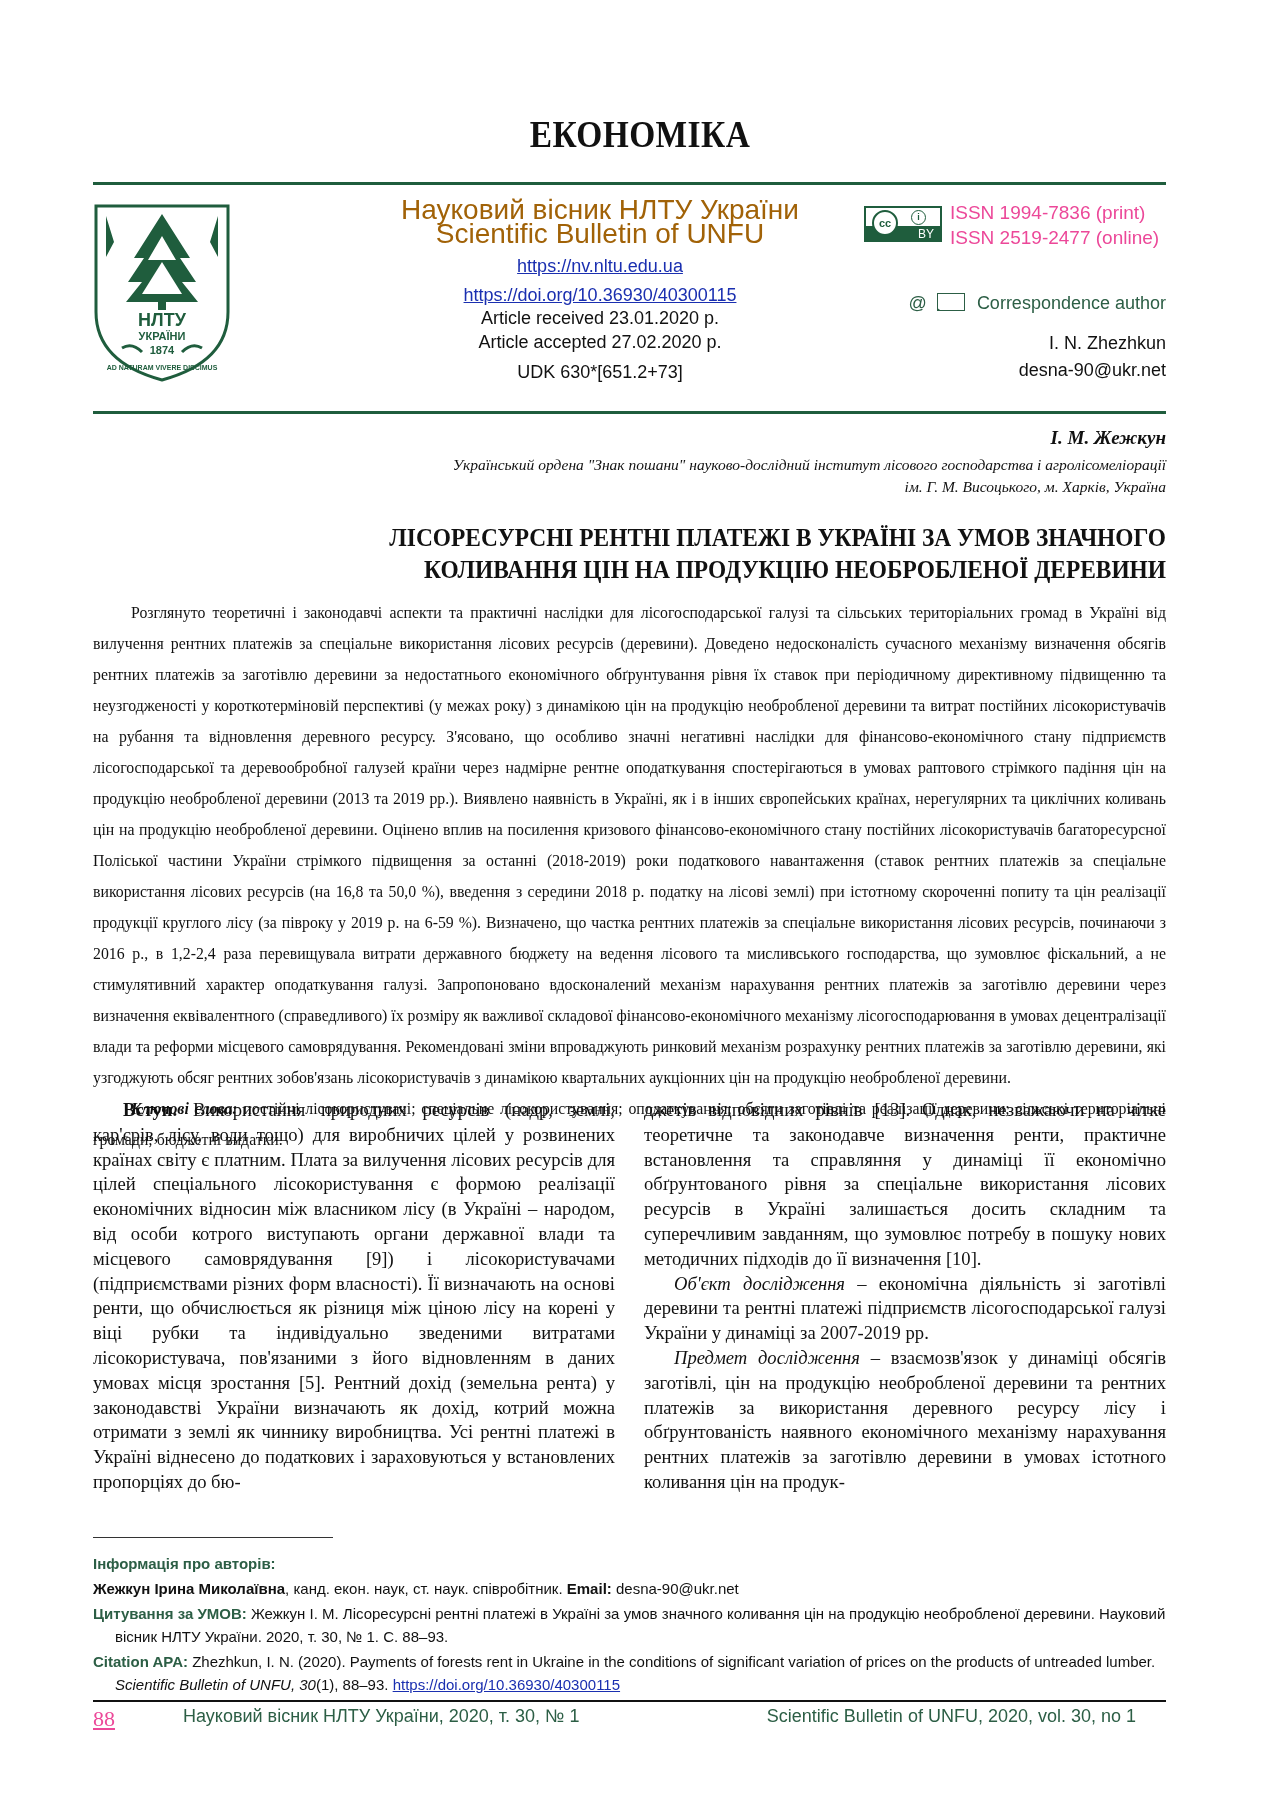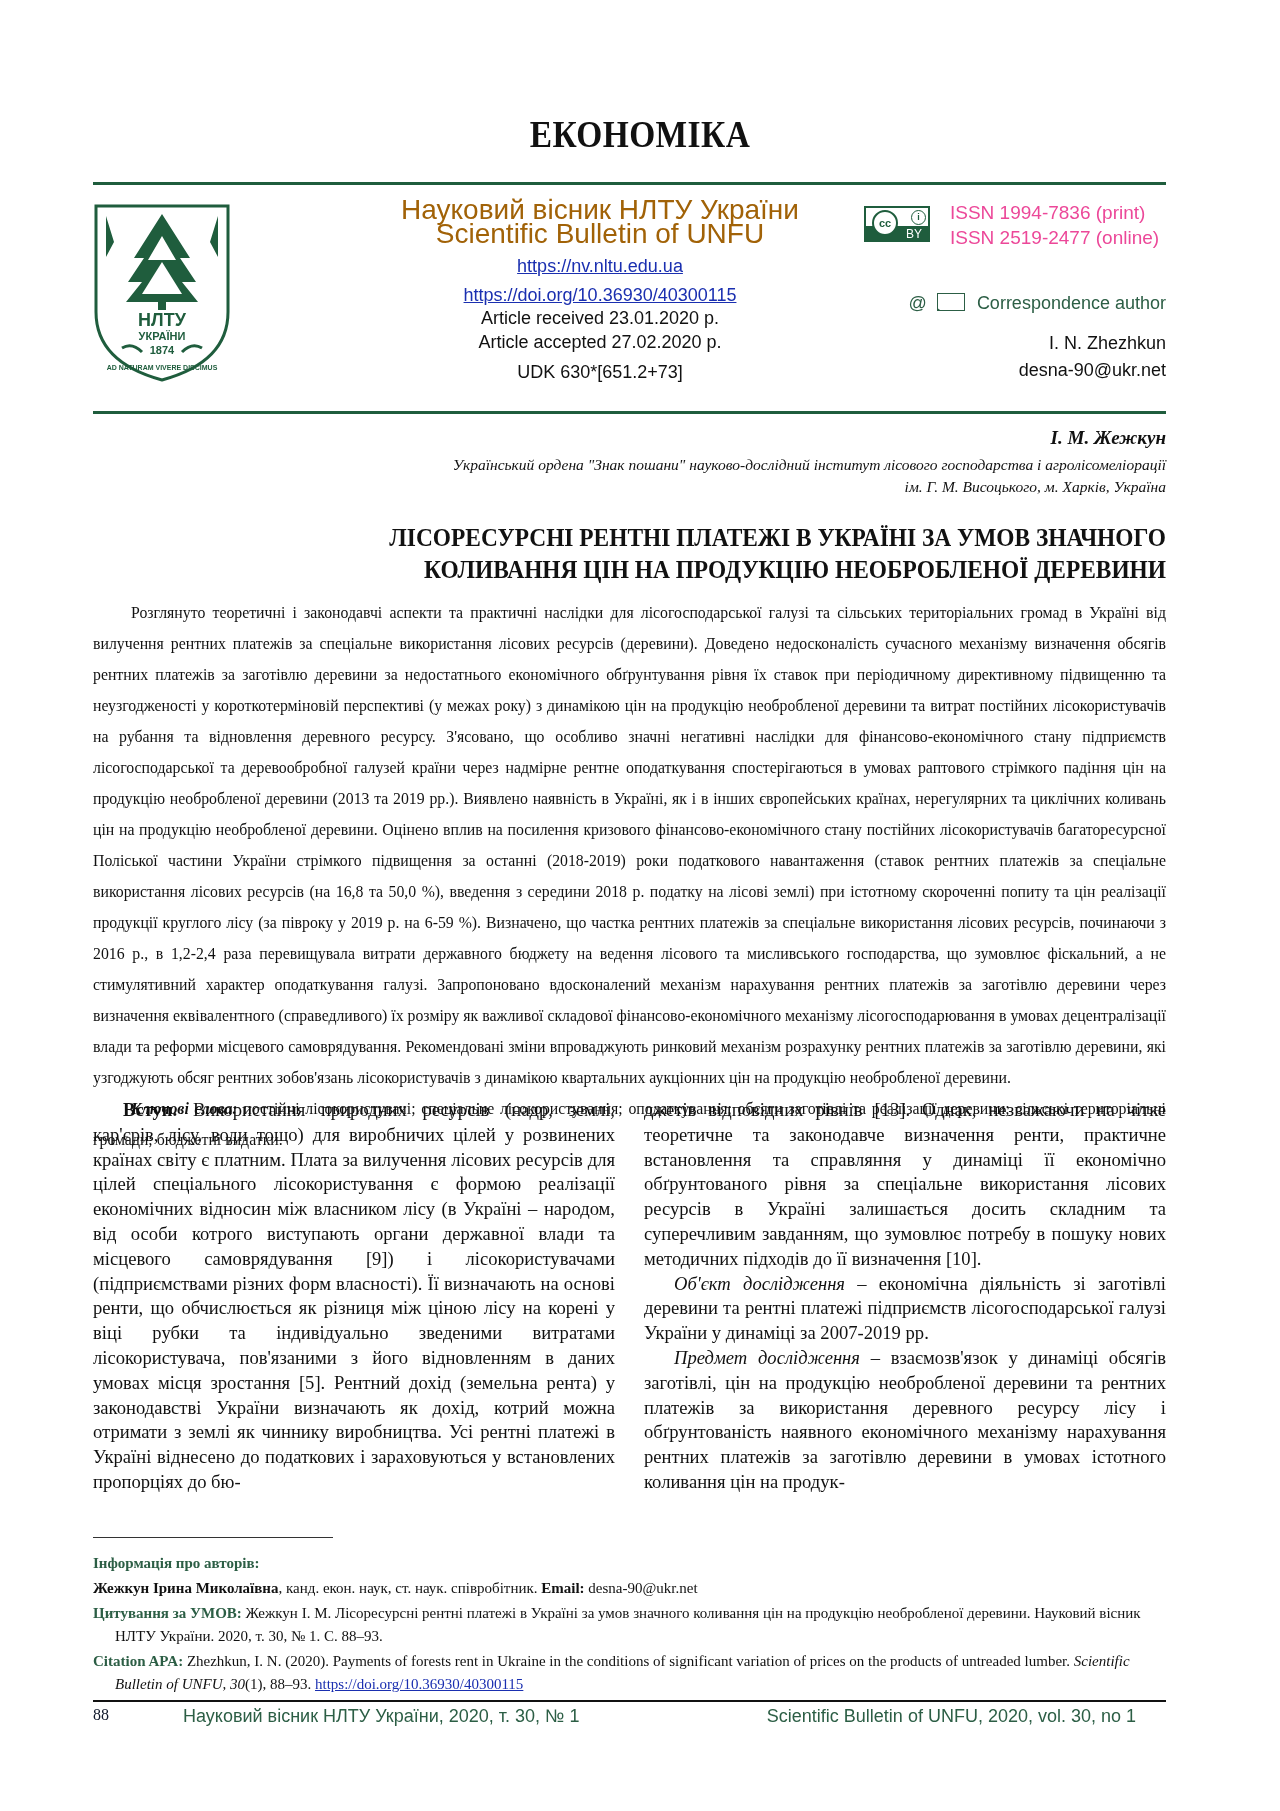--- a/index.html
+++ b/index.html
@@ -5,21 +5,21 @@
   html, body { margin: 0; padding: 0; background: #ffffff; }
   body { width: 1280px; height: 1811px; position: relative; overflow: hidden; color: #111; font-family: "Liberation Serif", serif; }
   .abs { position: absolute; }
   .section-title { left: 0; width: 1280px; top: 112px; text-align: center; font-family: "Liberation Serif", serif; font-weight: bold; font-size: 38px; letter-spacing: 0.5px; transform: scaleX(0.88); transform-origin: center; }
   .rule-green { left: 93px; width: 1073px; height: 3px; background: #1f5d3d; }
   .logo { left: 92px; top: 202px; width: 140px; height: 182px; }
   .journal-block { left: 400px; width: 400px; top: 198px; text-align: center; font-family: "Liberation Sans", sans-serif; }
   .journal-name { color: #a16207; font-size: 28px; line-height: 24px; }
   .link { color: #1a2fb0; text-decoration: underline; font-size: 18px; }
   .plain { color: #111; font-size: 18px; }
-  .cc-badge { left: 864px; top: 206px; width: 66px; height: 36px; border: 2px solid #1f5d3d; box-sizing: border-box; background: #fff; }
+  .cc-badge { left: 864px; top: 206px; width: 78px; height: 36px; border: 2px solid #1f5d3d; box-sizing: border-box; background: #fff; }
   .cc-badge .band { position: absolute; left: 0; right: 0; bottom: 0; height: 14px; background: #1f5d3d; }
   .cc-badge .cc { position: absolute; left: 6px; top: 2px; width: 22px; height: 22px; border: 2px solid #1f5d3d; border-radius: 50%; background: #fff; font: bold 11px "Liberation Sans", sans-serif; color: #1f5d3d; text-align: center; line-height: 22px; }
   .cc-badge .person { position: absolute; left: 45px; top: 2px; width: 13px; height: 13px; border: 1.5px solid #1f5d3d; border-radius: 50%; font: bold 9px "Liberation Sans", sans-serif; color: #1f5d3d; text-align: center; line-height: 13px; }
   .cc-badge .by { position: absolute; right: 6px; bottom: -1px; color: #fff; font: 12px "Liberation Sans", sans-serif; }
   .issn { left: 950px; top: 200px; font-family: "Liberation Sans", sans-serif; color: #ec4899; font-size: 19px; line-height: 25px; }
   .corr { right: 114px; top: 293px; text-align: right; font-family: "Liberation Sans", sans-serif; }
   .corr .head { color: #2c5e45; font-size: 18px; }
   .corr .sym { color: #2c5e45; font-size: 18px; margin-right: 10px; }
   .corr .env { display: inline-block; width: 26px; height: 16px; border: 1.5px solid #2c5e45; position: relative; vertical-align: -2px; margin-right: 12px; overflow: hidden; }
   .corr .env::before, .corr .env::after { content: ""; position: absolute; top: -6px; width: 18px; height: 18px; border-bottom: 1.5px solid #2c5e45; }
@@ -30,25 +30,25 @@
   .title { right: 114px; top: 522px; text-align: right; font-weight: bold; font-size: 26px; line-height: 32px; width: 900px; transform: scaleX(0.9); transform-origin: right; }
   .abstract { left: 93px; width: 1073px; top: 597px; font-size: 15.8px; line-height: 31px; text-align: justify; }
   .abstract p { margin: 0; text-indent: 38px; }
   .col { top: 1098px; width: 522px; font-size: 18.6px; line-height: 24.8px; text-align: justify; }
   .col p { margin: 0; text-indent: 30px; }
   .col-left { left: 93px; }
   .col-right { left: 644px; }
   .fn-rule { left: 93px; top: 1537px; width: 240px; height: 1px; background: #333; }
   .footnotes { left: 93px; top: 1552px; width: 1073px; font-family: "Liberation Sans", sans-serif; font-size: 15px; line-height: 23px; }
   .footnotes .green { color: #2c5e45; font-weight: bold; }
-  .footnotes .row { margin: 0 0 2px 0; padding-left: 22px; text-indent: -22px; font-family: Liberation Serif, serif; }
+  .footnotes .row { margin: 0 0 2px 0; padding-left: 22px; text-indent: -22px; }
   .footnotes a { color: #1a2fb0; text-decoration: underline; }
   .footer-rule { left: 93px; top: 1700px; width: 1073px; height: 2px; background: #111; }
   .footer { left: 93px; top: 1706px; width: 1073px; font-family: "Liberation Sans", sans-serif; font-size: 18px; }
-  .footer .pg { position: absolute; left: 0; color: #0f172a; font-family: "Liberation Serif", serif; font-size: 16px; }
+  .footer .pg { position: absolute; left: 0; color: #ec4899; font-family: "Liberation Serif", serif; font-size: 22px; text-decoration: underline; }
   .footer .ua { position: absolute; left: 90px; color: #2c5e45; }
   .footer .en { position: absolute; right: 30px; color: #2c5e45; }
 </style>
 </head>
 <body>
 
 <div class="abs section-title">ЕКОНОМІКА</div>
 <div class="abs rule-green" style="top:182px;"></div>
 
 <svg class="abs logo" viewBox="0 0 140 182">

